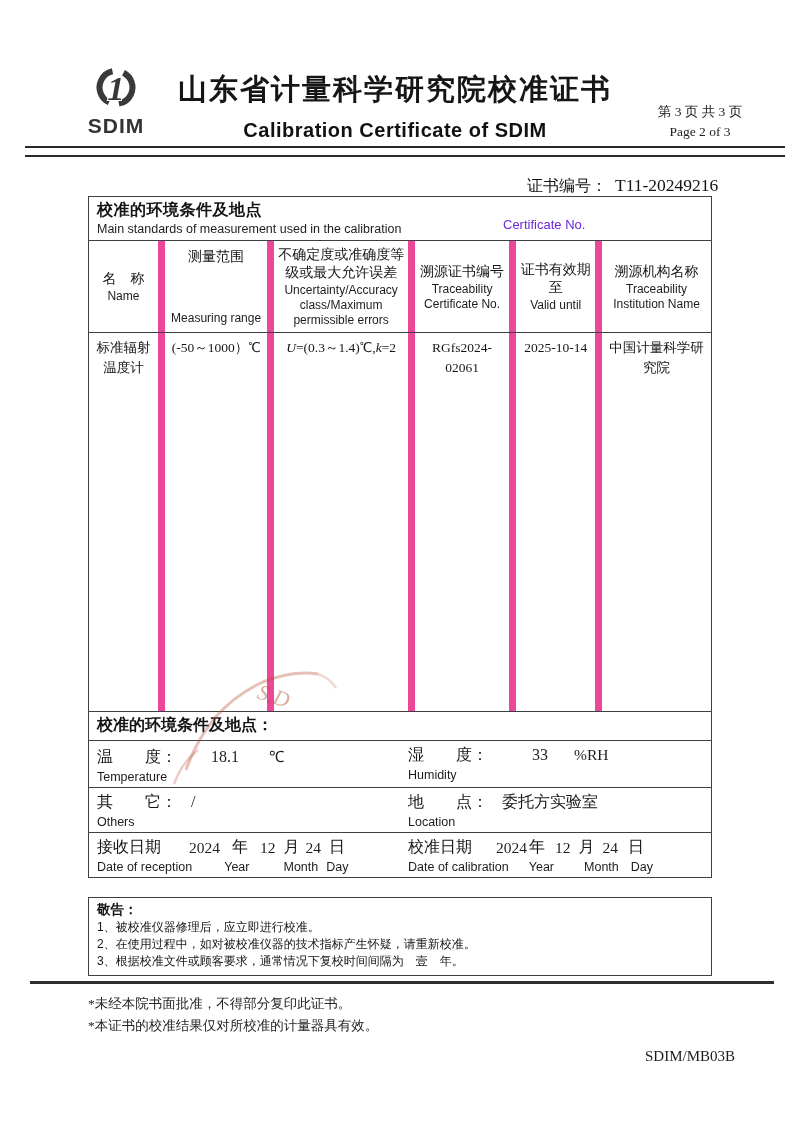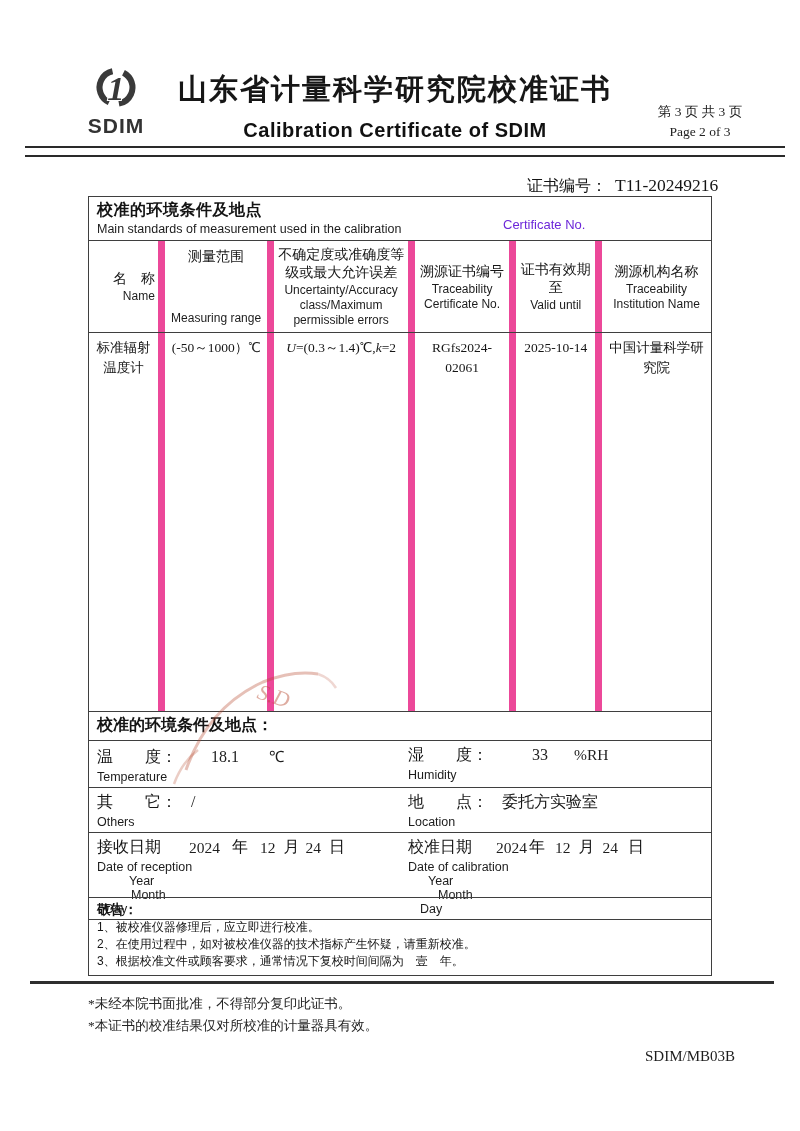--- a/index.html
+++ b/index.html
@@ -23,40 +23,40 @@
   
   .std-table{position:absolute;left:88px;top:196px;width:624px;height:516px;border:1px solid #3f3f3f;box-sizing:border-box;display:flex;flex-direction:column;}
   .std-caption{border-bottom:1px solid #3f3f3f;padding:3px 8px 4px 8px;}
   .std-caption-zh{font-size:16px;font-weight:bold;letter-spacing:.5px;color:#141414;}
   .std-caption-en{font-size:12.5px;margin-top:1px;color:#1c1c1c;}
   .std-row{display:flex;flex-direction:row;}
   .std-head{border-bottom:1px solid #3f3f3f;min-height:82px;}
   .std-body{flex:1;}
   .cell{box-sizing:border-box;border-right:7px solid #ec4899;display:flex;flex-direction:column;align-items:center;justify-content:center;text-align:center;padding:4px 3px;}
   .cell:last-child{border-right:none;}
-  .c1{width:12.2%;align-items:flex-end;} .c2{width:17.6%;gap:44px;} .c3{width:22.6%;} .c4{width:16.3%;} .c5{width:13.8%;} .c6{width:17.5%;}
+  .c1{width:12.2%;} .c2{width:17.6%;gap:44px;} .c3{width:22.6%;} .c4{width:16.3%;} .c5{width:13.8%;} .c6{width:17.5%;}
   .th-zh{font-size:14px;line-height:1.3;color:#161616;white-space:pre-wrap;}
   .th-en{font-size:12px;line-height:1.25;margin-top:2px;color:#1c1c1c;}
   .std-body .cell{justify-content:flex-start;padding-top:5px;font-family:"Liberation Serif",serif;font-size:13.5px;line-height:1.45;color:#161616;}
   .ital{font-style:italic;}
   
   .env-box{position:absolute;left:88px;top:711px;width:624px;border:1px solid #3f3f3f;box-sizing:border-box;}
   .env-title{border-bottom:1px solid #3f3f3f;padding:3px 8px 4px 8px;}
   .env-title-zh{font-size:16px;font-weight:bold;color:#141414;}
   .env-title-en{font-size:12.5px;margin-top:1px;color:#1c1c1c;}
   .env-row{display:flex;border-bottom:1px solid #3f3f3f;padding:4px 0 3px 0;}
   .env-row:last-child{border-bottom:none;}
   .env-half{width:50%;padding-left:8px;box-sizing:border-box;}
   .env-label{font-size:16px;color:#161616;white-space:pre;}
   .env-value{font-family:"Liberation Serif",serif;font-size:16px;margin-left:34px;}
   .env-unit{font-family:"Liberation Serif",serif;font-size:15.5px;margin-left:30px;}
   .env-sub{font-size:12.5px;margin-top:2px;color:#1c1c1c;}
   .date-line1{display:flex;align-items:center;font-size:16px;}
   .date-num{font-family:"Liberation Serif",serif;font-size:15.5px;}
-  .date-line2{display:flex;font-size:12.5px;margin-top:2px;color:#1c1c1c;flex-direction:column;}
+  .date-line2{display:flex;font-size:12.5px;margin-top:2px;color:#1c1c1c;}
   
   .notice-box{position:absolute;left:88px;top:897px;width:624px;height:79px;border:1px solid #3f3f3f;box-sizing:border-box;padding:3px 8px;}
   .notice-title{font-size:13.5px;font-weight:bold;color:#141414;}
   .notice-item{font-size:12px;line-height:1.42;color:#161616;white-space:pre-wrap;}
   
   .footer-rule{position:absolute;left:30px;top:981px;width:744px;height:3px;background:#2e2e2e;}
   .footer-notes{position:absolute;left:88px;top:993px;font-family:"Liberation Serif",serif;font-size:13.5px;line-height:1.6;color:#242424;}
   .doc-code{position:absolute;left:645px;top:1048px;font-family:"Liberation Serif",serif;font-size:15px;color:#1d1d1d;}
   
   .stamp{position:absolute;left:168px;top:612px;pointer-events:none;}

